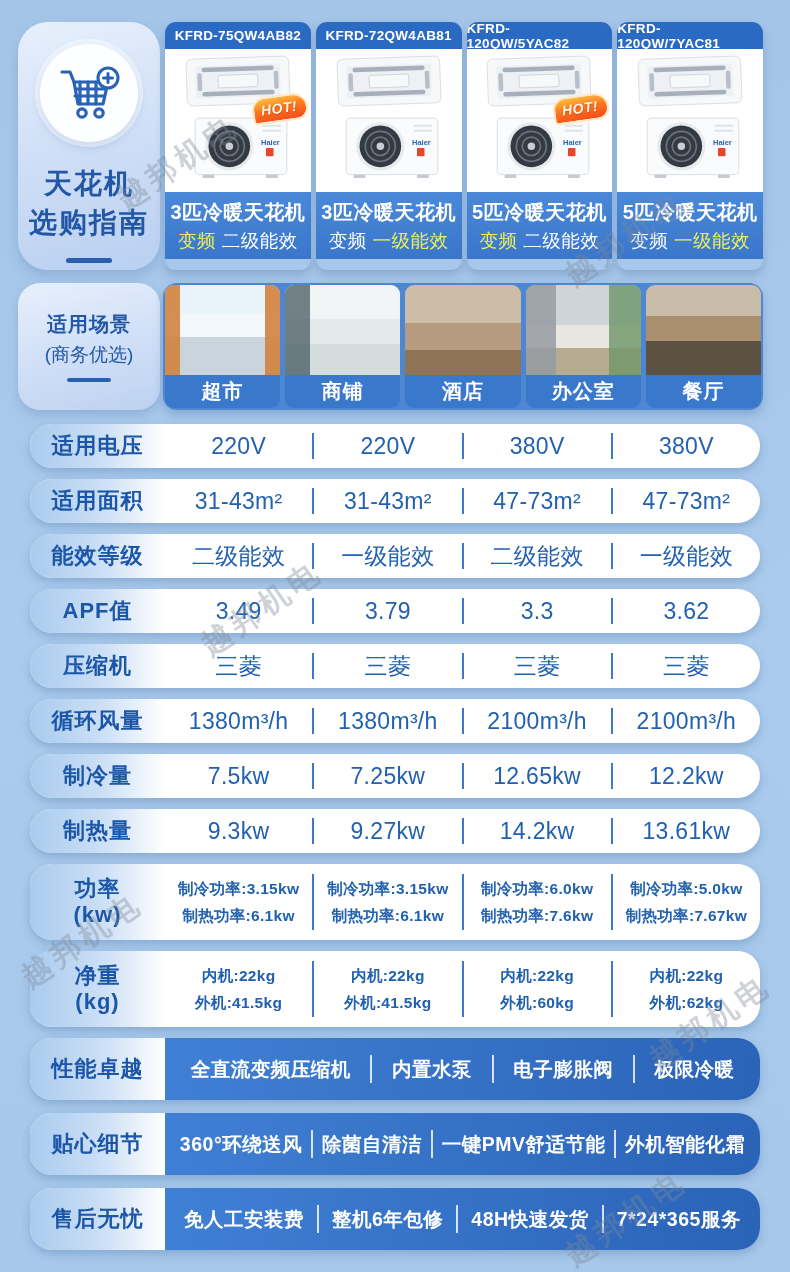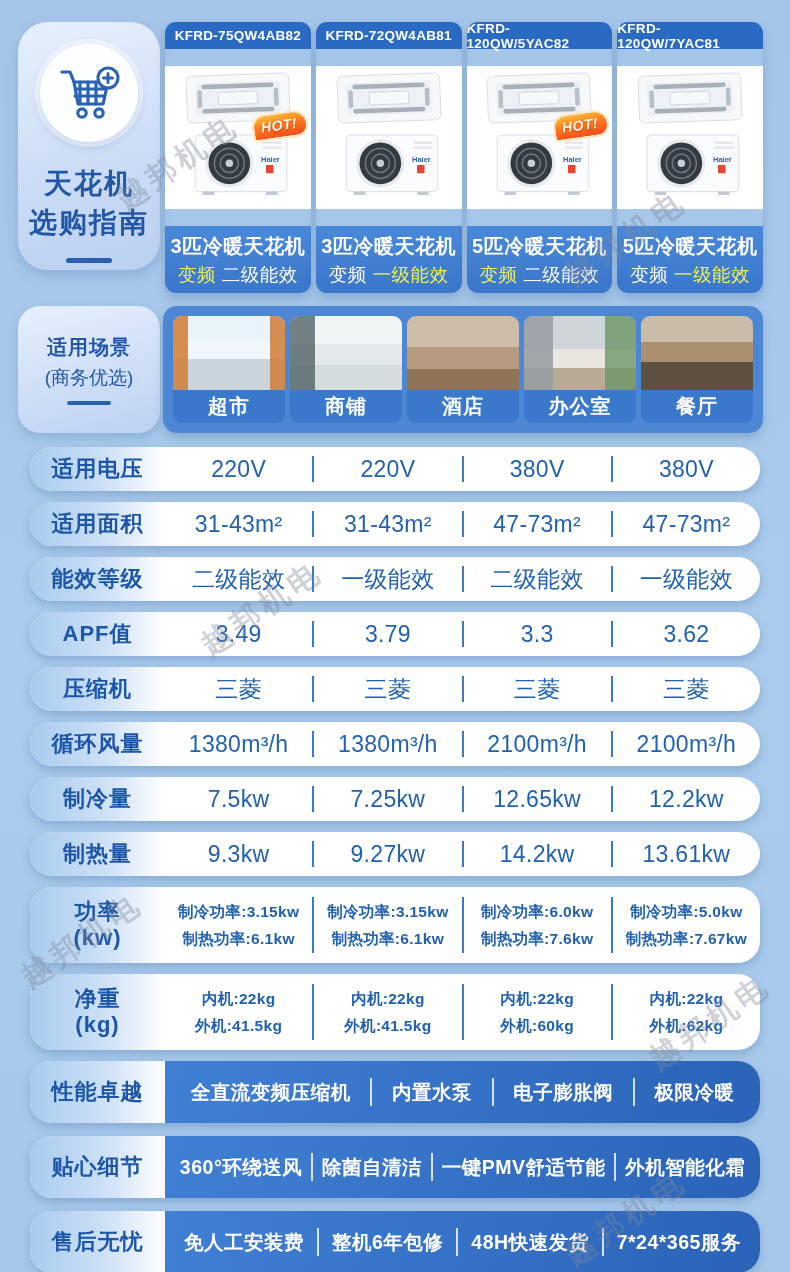--- a/index.html
+++ b/index.html
@@ -37,21 +37,20 @@
   .guide-title {
     margin-top:22px; text-align:center;
     color:#2257a6; font-weight:bold; font-size:28px; line-height:39px; letter-spacing:2px;
   }
   .guide-dash { width:46px; height:5px; border-radius:3px; background:#2a5fae; margin-top:16px; }
 
   .pcol {
     flex:1; display:flex; flex-direction:column;
     border-radius:11px; overflow:hidden;
     box-shadow:0 5px 10px rgba(64,100,155,0.3);
-    gap:17px;
   }
   .pmodel {
     height:27px; flex:none;
     background:#2b6ac2; color:#ffffff;
     font-weight:bold; font-size:13.5px; letter-spacing:0.3px;
     display:flex; align-items:center; justify-content:center;
   }
   .pimg { height:143px; flex:none; background:#ffffff; position:relative; overflow:hidden; }
   .cassette { display:block; width:108px; height:58px; margin:3px auto 0; transform:rotate(-2deg); }
   .outdoor  { display:block; width:100px; height:82px; margin:-3px auto 0 26px; }
@@ -83,21 +82,21 @@
     background:linear-gradient(165deg,#e7f0fc 0%,#cdddf6 60%,#bcd2f1 100%);
     box-shadow:0 5px 10px rgba(72,110,168,0.25);
     display:flex; flex-direction:column; align-items:center; justify-content:center;
   }
   .scene-title { color:#2257a6; font-weight:bold; font-size:20px; letter-spacing:1px; }
   .scene-sub   { color:#2257a6; font-size:19px; margin-top:4px; }
   .scene-dash  { width:44px; height:4px; border-radius:2px; background:#2a5fae; margin-top:10px; }
   .scene-strip {
     flex:1; height:127px;
     background:#4d87d3; border-radius:14px;
-    padding:10px; display:flex; gap:5px;
+    padding:2px; display:flex; gap:5px;
     box-shadow:0 5px 10px rgba(64,100,155,0.3);
   }
   .scene-card { flex:1; border-radius:9px; overflow:hidden; display:flex; flex-direction:column; }
   .scene-photo { flex:1; }
   .ph-supermarket {
     background:
       linear-gradient(90deg,rgba(210,130,62,0.9) 0 13%,rgba(255,255,255,0) 13% 87%,rgba(210,130,62,0.9) 87% 100%),
       linear-gradient(180deg,#e9f3fa 0 32%,#f2f7fb 32% 58%,#c9d4dc 58% 100%);
   }
   .ph-shop {

